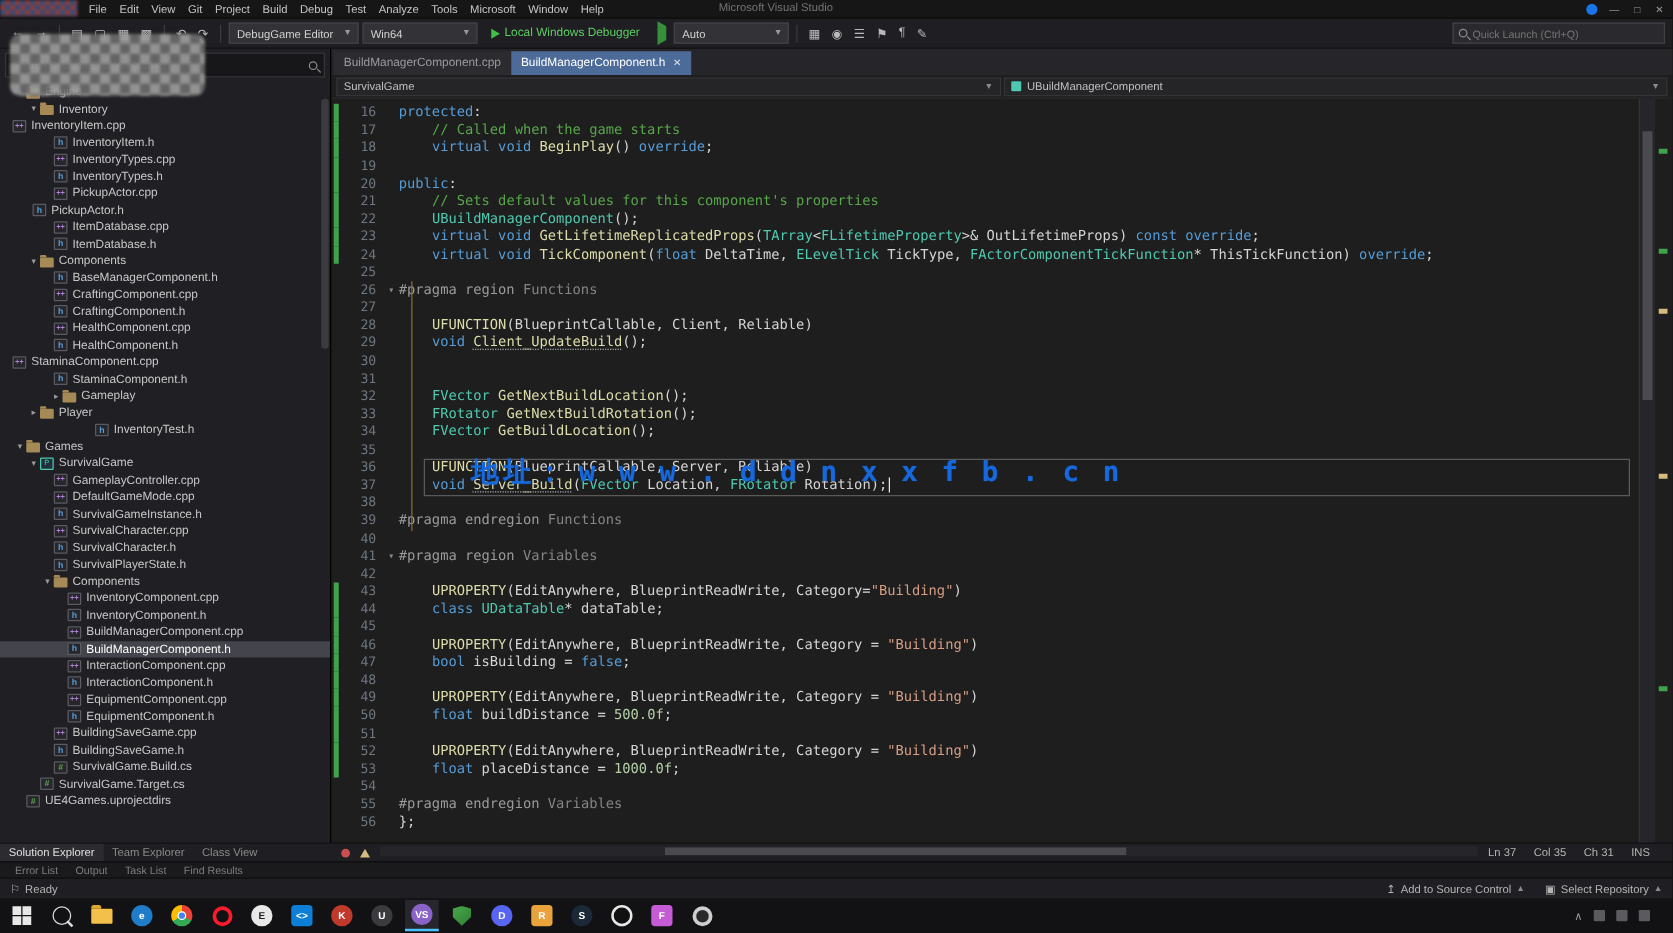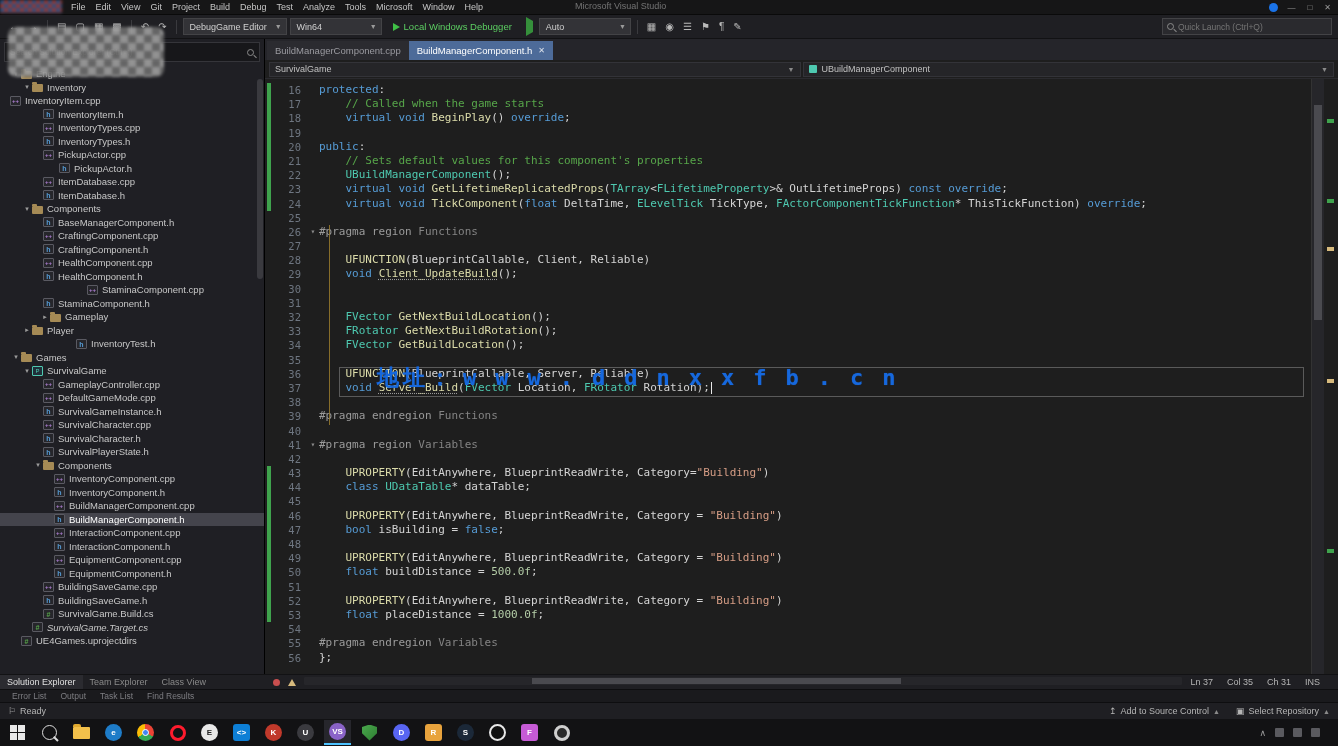--- a/index.html
+++ b/index.html
@@ -243,21 +243,21 @@
           <div class="trow" style="padding-left: 33px;">
             <span class="chev"></span>
             <span class="ic h"></span>
             <span class="tlabel">InventoryTypes.h</span>
           </div>
           <div class="trow" style="padding-left: 33px;">
             <span class="chev"></span>
             <span class="ic cpp"></span>
             <span class="tlabel">PickupActor.cpp</span>
           </div>
-          <div class="trow" style="padding-left: 49px;">
+          <div class="trow" style="padding-left: 16px;">
             <span class="chev"></span>
             <span class="ic h"></span>
             <span class="tlabel">PickupActor.h</span>
           </div>
           <div class="trow" style="padding-left: 33px;">
             <span class="chev"></span>
             <span class="ic cpp"></span>
             <span class="tlabel">ItemDatabase.cpp</span>
           </div>
           <div class="trow" style="padding-left: 33px;">
@@ -288,21 +288,21 @@
           <div class="trow" style="padding-left: 33px;">
             <span class="chev"></span>
             <span class="ic cpp"></span>
             <span class="tlabel">HealthComponent.cpp</span>
           </div>
           <div class="trow" style="padding-left: 33px;">
             <span class="chev"></span>
             <span class="ic h"></span>
             <span class="tlabel">HealthComponent.h</span>
           </div>
-          <div class="trow" style="padding-left: 33px; margin-left: 44px;">
+          <div class="trow" style="">
             <span class="chev"></span>
             <span class="ic cpp"></span>
             <span class="tlabel">StaminaComponent.cpp</span>
           </div>
           <div class="trow" style="padding-left: 33px;">
             <span class="chev"></span>
             <span class="ic h"></span>
             <span class="tlabel">StaminaComponent.h</span>
           </div>
           <div class="trow" style="padding-left: 40px; align-items: center;">
@@ -413,21 +413,21 @@
           <div class="trow" style="padding-left: 33px;">
             <span class="chev"></span>
             <span class="ic h"></span>
             <span class="tlabel">BuildingSaveGame.h</span>
           </div>
           <div class="trow" style="padding-left: 33px;">
             <span class="chev"></span>
             <span class="ic cs"></span>
             <span class="tlabel">SurvivalGame.Build.cs</span>
           </div>
-          <div class="trow" style="padding-left: 22px; font-style: italic;">
+          <div class="trow" style="padding-left: 22px;">
             <span class="chev"></span>
             <span class="ic cs"></span>
             <span class="tlabel">SurvivalGame.Target.cs</span>
           </div>
           <div class="trow" style="padding-left: 11px;">
             <span class="chev"></span>
             <span class="ic cs"></span>
             <span class="tlabel">UE4Games.uprojectdirs</span>
           </div>
         </div>

